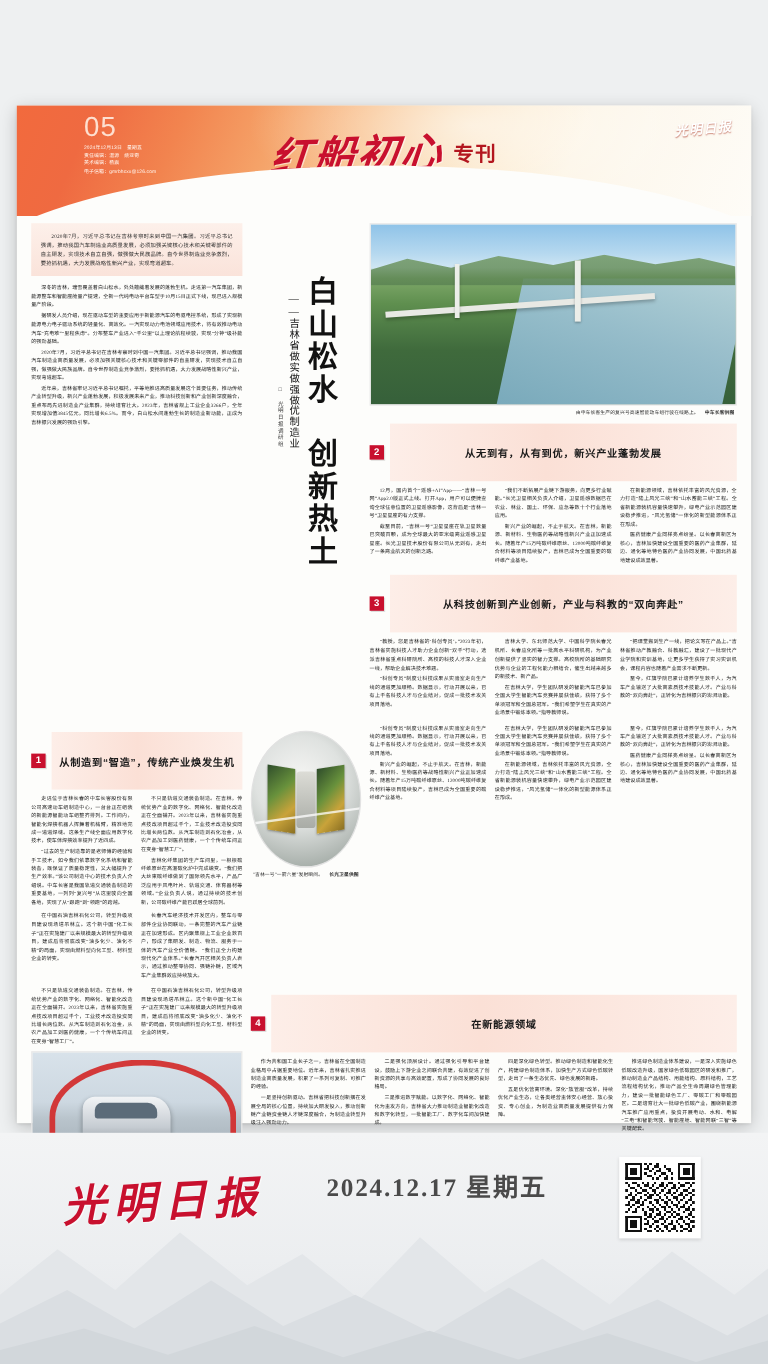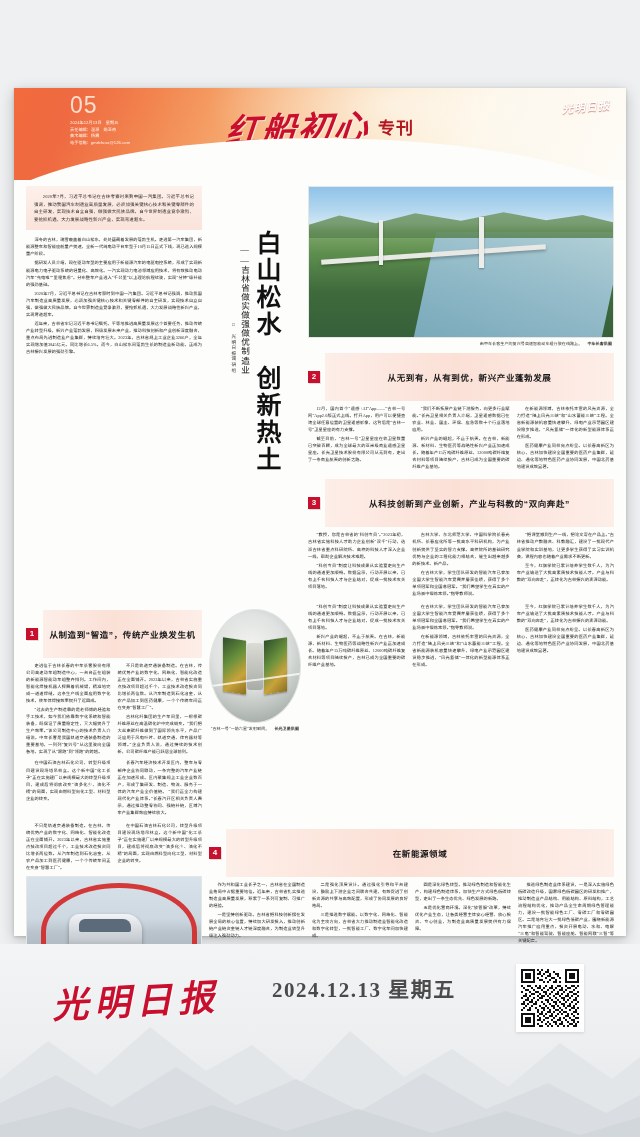--- a/index.html
+++ b/index.html
@@ -479,21 +479,21 @@
   <div class="mtn">
     <svg width="640" height="150" viewBox="0 0 640 150" preserveAspectRatio="none">
       <path d="M0,150 L0,92 L48,54 L96,88 L150,40 L206,84 L252,58 L300,96 L350,44 L404,90 L452,62 L508,100 L560,56 L612,92 L640,70 L640,150 Z" fill="#e3e6e9"></path>
       <path d="M0,150 L0,116 L56,88 L112,120 L176,80 L236,118 L296,92 L360,124 L424,86 L486,122 L548,96 L606,126 L640,108 L640,150 Z" fill="#dadee2"></path>
       <path d="M0,150 L0,138 L70,120 L140,142 L212,118 L286,144 L358,122 L432,146 L506,124 L580,148 L640,130 L640,150 Z" fill="#d2d7db"></path>
     </svg>
   </div>
 
   <div class="ft-inner">
     <div class="ft-logo">光明日报</div>
-    <div class="ft-date">2024.12.13 星期五</div>
+    <div class="ft-date">2024.12.17 星期五</div>
 
     <div class="ft-qr">
       <svg viewBox="0 0 29 29" shape-rendering="crispEdges">
         <rect width="29" height="29" fill="#fff"></rect>
         <g fill="#111">
           <rect x="0" y="0" width="7" height="1"></rect>
             <rect x="0" y="6" width="7" height="1"></rect>
           <rect x="0" y="0" width="1" height="7"></rect>
             <rect x="6" y="0" width="1" height="7"></rect>
           <rect x="2" y="2" width="3" height="3"></rect>

